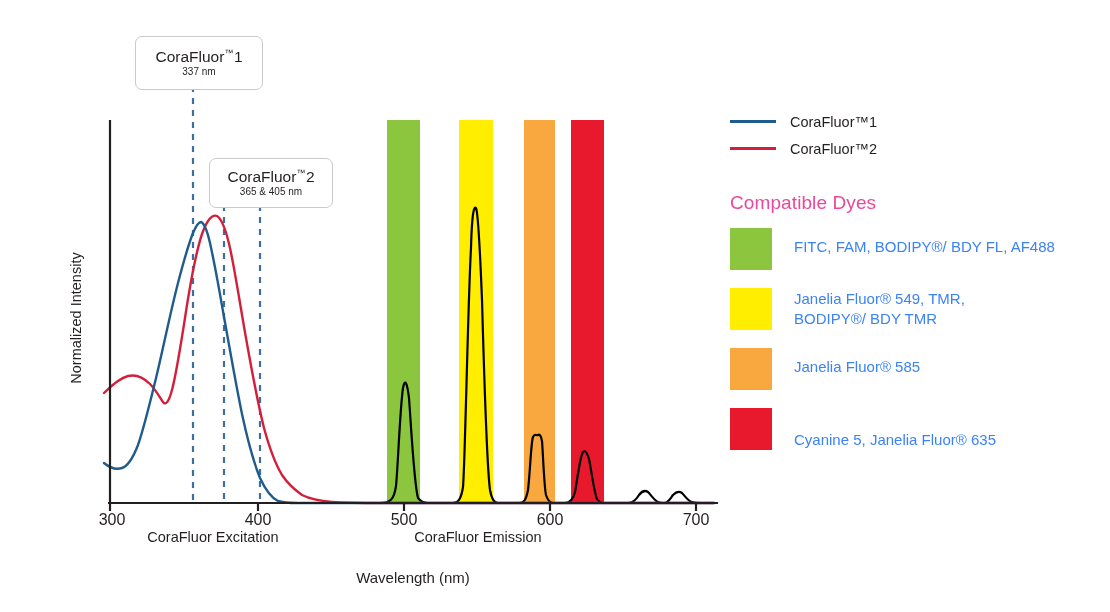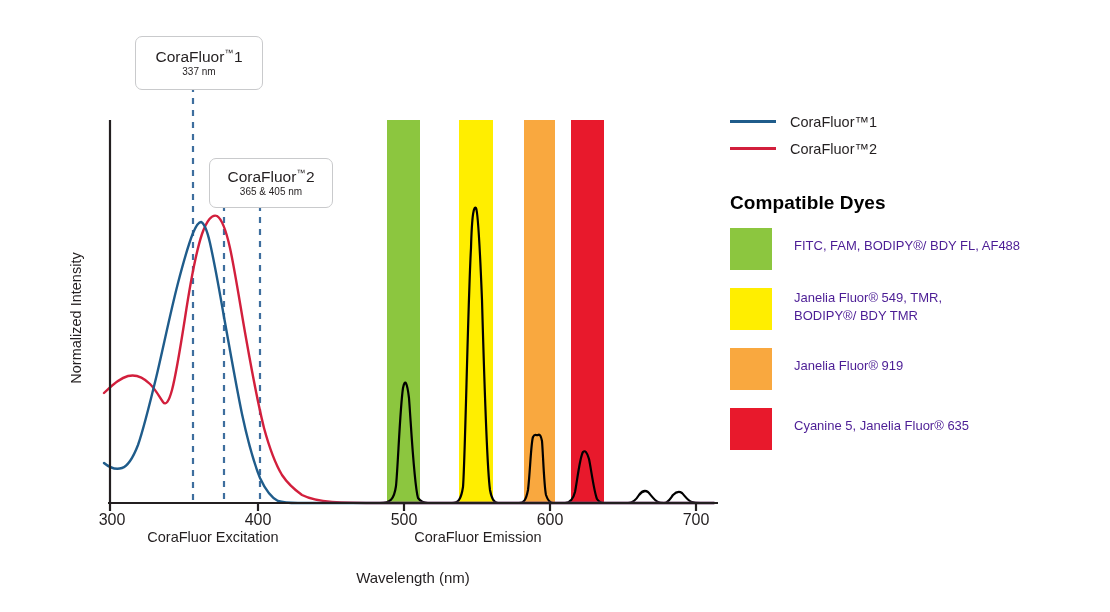--- a/index.html
+++ b/index.html
@@ -44,25 +44,25 @@
   .callout .l1{font-size:15.5px;}
   .callout .l2{font-size:10px;}
   .sup{font-size:9px;vertical-align:super;letter-spacing:.5px;}
 
   
   .panel{position:absolute;left:730px;top:108px;width:370px;}
   .legend-row{display:flex;align-items:center;height:27px;}
   .legend-swatch-line{width:46px;height:0;border-top-width:3px;border-top-style:solid;margin-right:14px;flex:none;}
   .legend-label{font-size:14.5px;color:#231f20;}
 
-  .panel-title{font-size:19px;font-weight:bold;color:#000000;margin:30px 0 14px 0;letter-spacing:.1px;}
+  .panel-title{font-size:19px;font-weight:normal;color:#ec4899;margin:30px 0 14px 0;letter-spacing:.1px;}
 
   .dye-row{display:flex;align-items:flex-start;margin-bottom:18px;}
   .dye-swatch{width:42px;height:42px;margin-right:22px;flex:none;}
-  .dye-label{font-size:13px;color:#4c1d95;line-height:1.35;padding-top:9px;}
+  .dye-label{font-size:15px;color:#3b82f6;line-height:1.35;padding-top:9px;}
   .dye-row.two-line .dye-label{padding-top:1px;}
 </style>
 </head>
 <body>
 
 <div class="stage">
 
   <svg class="plot" viewBox="0 0 1110 612">
 
     <g>
@@ -204,23 +204,23 @@
     </div>
 
     <div class="dye-row two-line" style="margin-top:12px;">
       <span class="dye-swatch" style="background:#FFEE00"></span>
       <span class="dye-label" style="white-space:pre-line;">Janelia Fluor® 549, TMR,
 BODIPY®/ BDY TMR</span>
     </div>
 
     <div class="dye-row" style="margin-top:6px;">
       <span class="dye-swatch" style="background:#F9A83F"></span>
-      <span class="dye-label">Janelia Fluor® 919</span>
-    </div>
-
-    <div class="dye-row" style="margin-top:8px;">
+      <span class="dye-label">Janelia Fluor® 585</span>
+    </div>
+
+    <div class="dye-row" style="margin-top:8px;align-items:flex-end;">
       <span class="dye-swatch" style="background:#E8192C"></span>
       <span class="dye-label">Cyanine 5, Janelia Fluor® 635</span>
     </div>
 
   </div>
 
 </div>
 
 </body></html>

